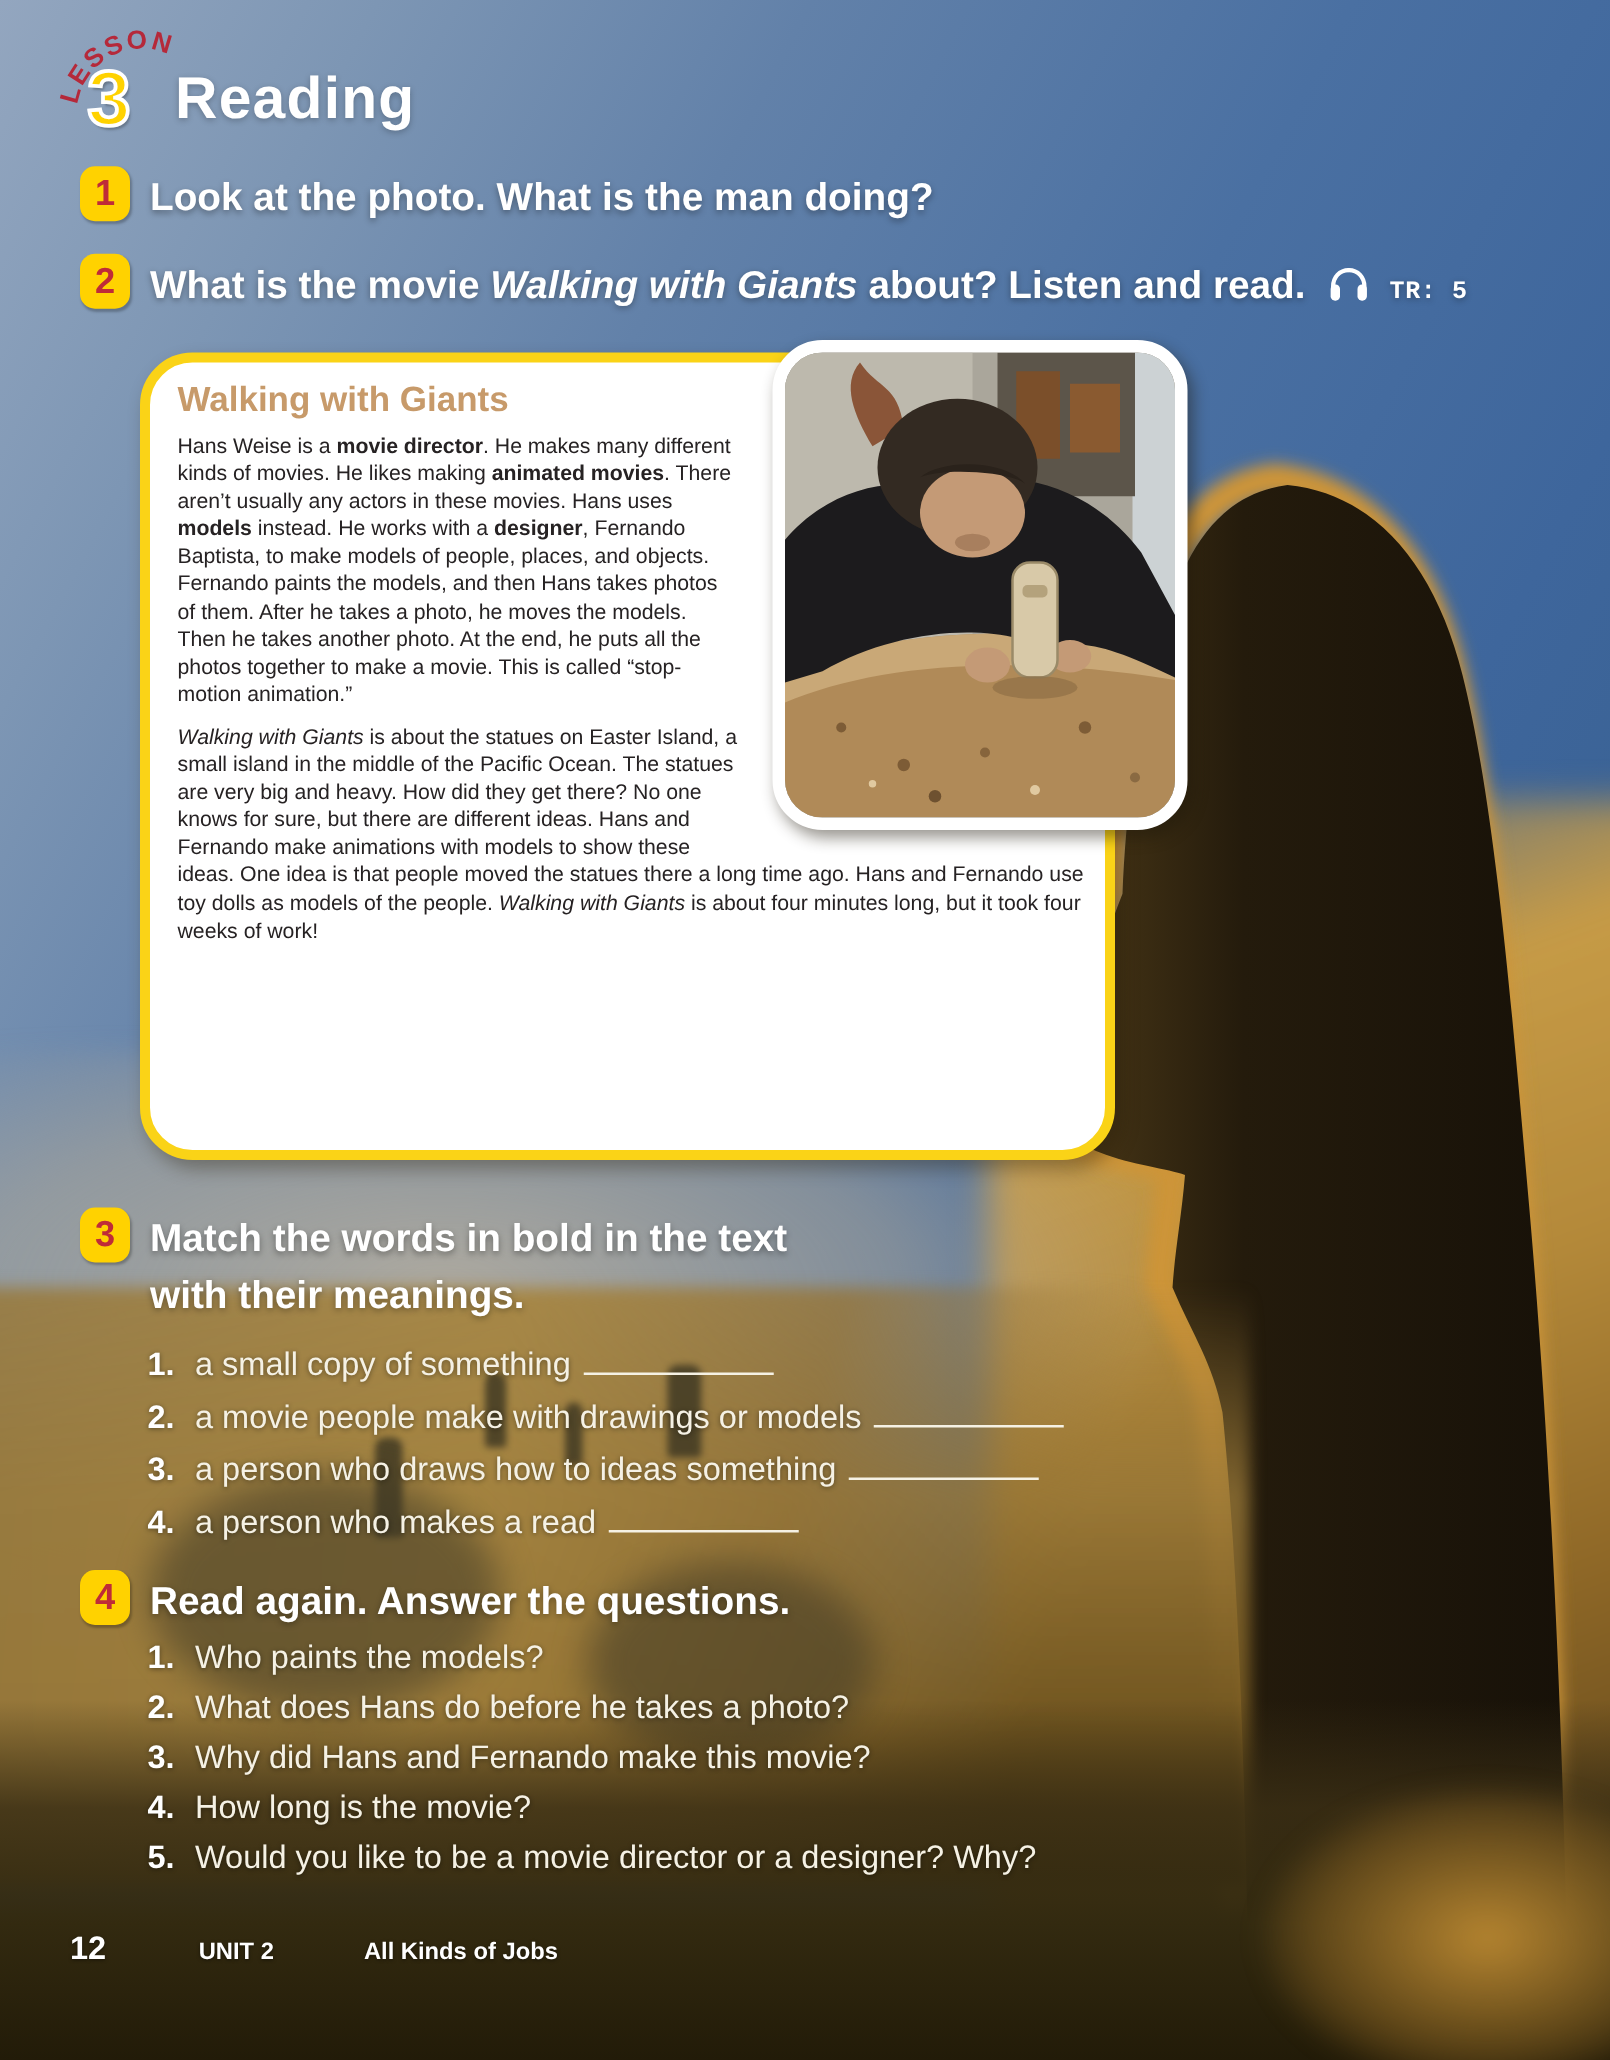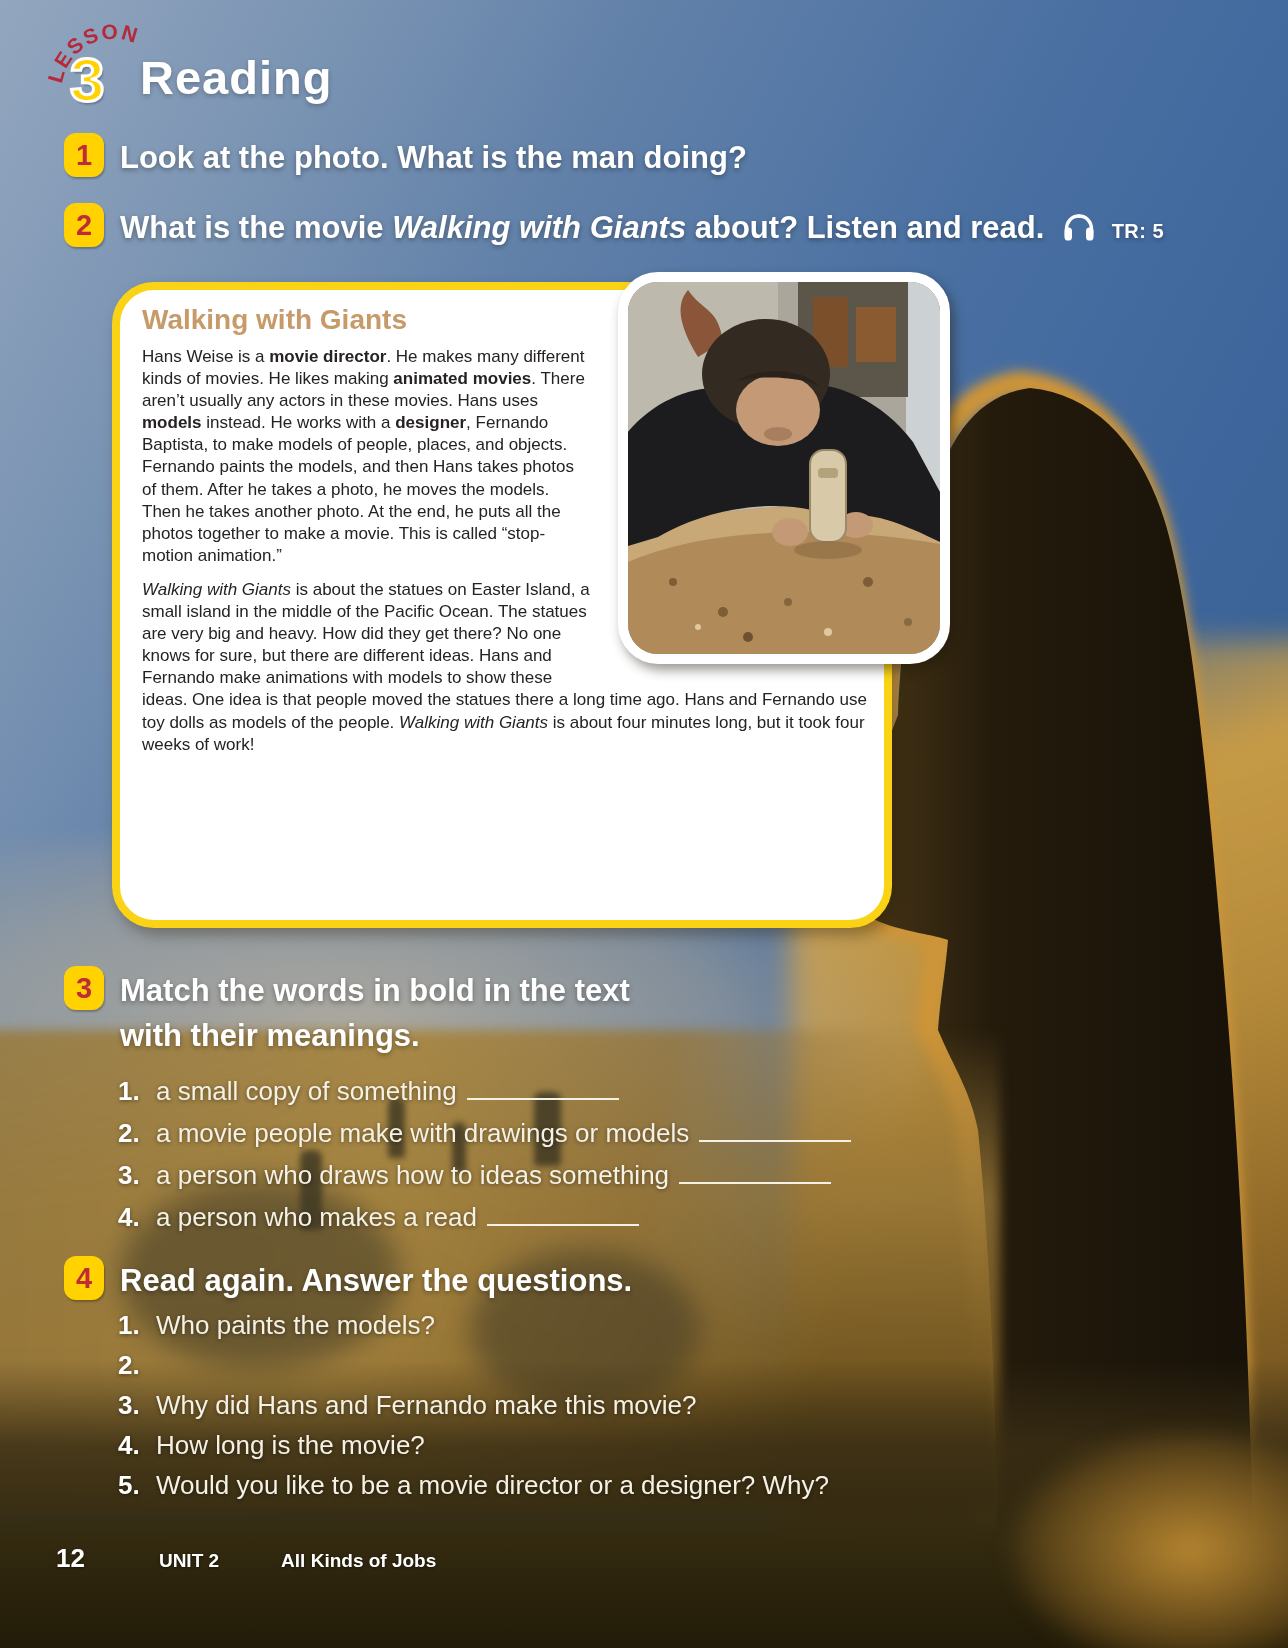--- a/index.html
+++ b/index.html
@@ -33,42 +33,42 @@
   .page-title{position:absolute;left:140px;top:50px;font-size:47px;font-weight:bold;color:#ffffff;
        letter-spacing:1px;text-shadow:0 2px 5px rgba(0,0,0,.25);}
   .ex-row{position:absolute;left:64px;display:flex;align-items:flex-start;gap:16px;}
   .badge{flex:0 0 auto;width:40px;height:44px;background:#ffd200;border-radius:12px;
        display:flex;align-items:center;justify-content:center;font-size:29px;font-weight:bold;color:#bf2b38;
        box-shadow:1px 2px 2px rgba(0,0,0,.25);}
   .ex-title{font-size:31px;font-weight:bold;color:#ffffff;line-height:1.45;padding-top:3px;
        text-shadow:0 2px 5px rgba(0,0,0,.35);}
   .i{font-style:italic;} .b{font-weight:bold;}
   .hp{display:inline-block;vertical-align:-4px;margin:0 8px 0 10px;}
-  .tr{font-size:20px;font-weight:bold;letter-spacing:.5px;}
+  .tr{font-size:20px;font-weight:bold;letter-spacing:.5px;font-family:Liberation Mono, monospace;}
   
   .read-box{position:absolute;left:112px;top:282px;width:764px;height:630px;background:#ffffff;
        border:8px solid #fad317;border-radius:42px;box-shadow:5px 7px 14px rgba(40,30,10,.35);}
   .read-inner{position:absolute;left:22px;top:12px;right:14px;bottom:10px;}
   .photo-spacer{float:right;width:266px;height:372px;margin:0 0 10px 14px;}
   .passage-title{font-size:28px;font-weight:bold;color:#c79a6a;margin:2px 0 10px 0;}
   .pp{font-size:17px;line-height:1.3;color:#262223;margin:0 0 12px 0;}
   .photo{position:absolute;left:618px;top:272px;width:312px;height:372px;background:#a8a49a;
        border:10px solid #ffffff;border-radius:40px;box-shadow:4px 6px 12px rgba(30,25,10,.45);overflow:hidden;}
   
   .items{position:absolute;left:118px;color:#f5f1e4;font-size:26px;text-shadow:0 1px 4px rgba(0,0,0,.45);}
   .item{display:flex;align-items:baseline;height:42px;}
   .item .num{font-weight:bold;width:38px;flex:0 0 auto;color:#ffffff;}
   .blank{display:inline-block;width:152px;border-bottom:2.5px solid #f5f1e4;height:18px;margin-left:10px;}
   .ex-title.wrap{max-width:580px;}
   
   .footer{position:absolute;left:56px;top:1543px;display:flex;align-items:baseline;color:#ffffff;
        text-shadow:0 1px 3px rgba(0,0,0,.5);gap:36px;}
   .footer .pageno{font-size:26px;font-weight:bold;}
   .footer .unit{font-size:19px;font-weight:bold;margin-left:38px;}
-  .footer .unit-title{font-size:19px;font-weight:bold;margin-left:26px;text-align:center;}
+  .footer .unit-title{font-size:19px;font-weight:bold;margin-left:36px;text-align:center;}
 </style>
 </head>
 <body>
 
 <div class="page">
 
   <div class="sky"></div>
   <div class="hill-right"></div>
   <div class="mist"></div>
 
@@ -223,20 +223,21 @@
     </div>
     <div class="ex-title">Read again. Answer the questions.</div>
   </div>
   <div class="items" style="top:1310px;">
     <div class="item" style="height:40px;">
       <span class="num">1.</span>
       <span>Who paints the models?</span>
     </div>
     <div class="item" style="height:40px;">
       <span class="num">2.</span>
+      <span>What does Hans do before he takes a photo?</span>
     </div>
     <div class="item" style="height:40px;">
       <span class="num">3.</span>
       <span>Why did Hans and Fernando make this movie?</span>
     </div>
     <div class="item" style="height:40px;">
       <span class="num">4.</span>
       <span>How long is the movie?</span>
     </div>
     <div class="item" style="height:40px;">

